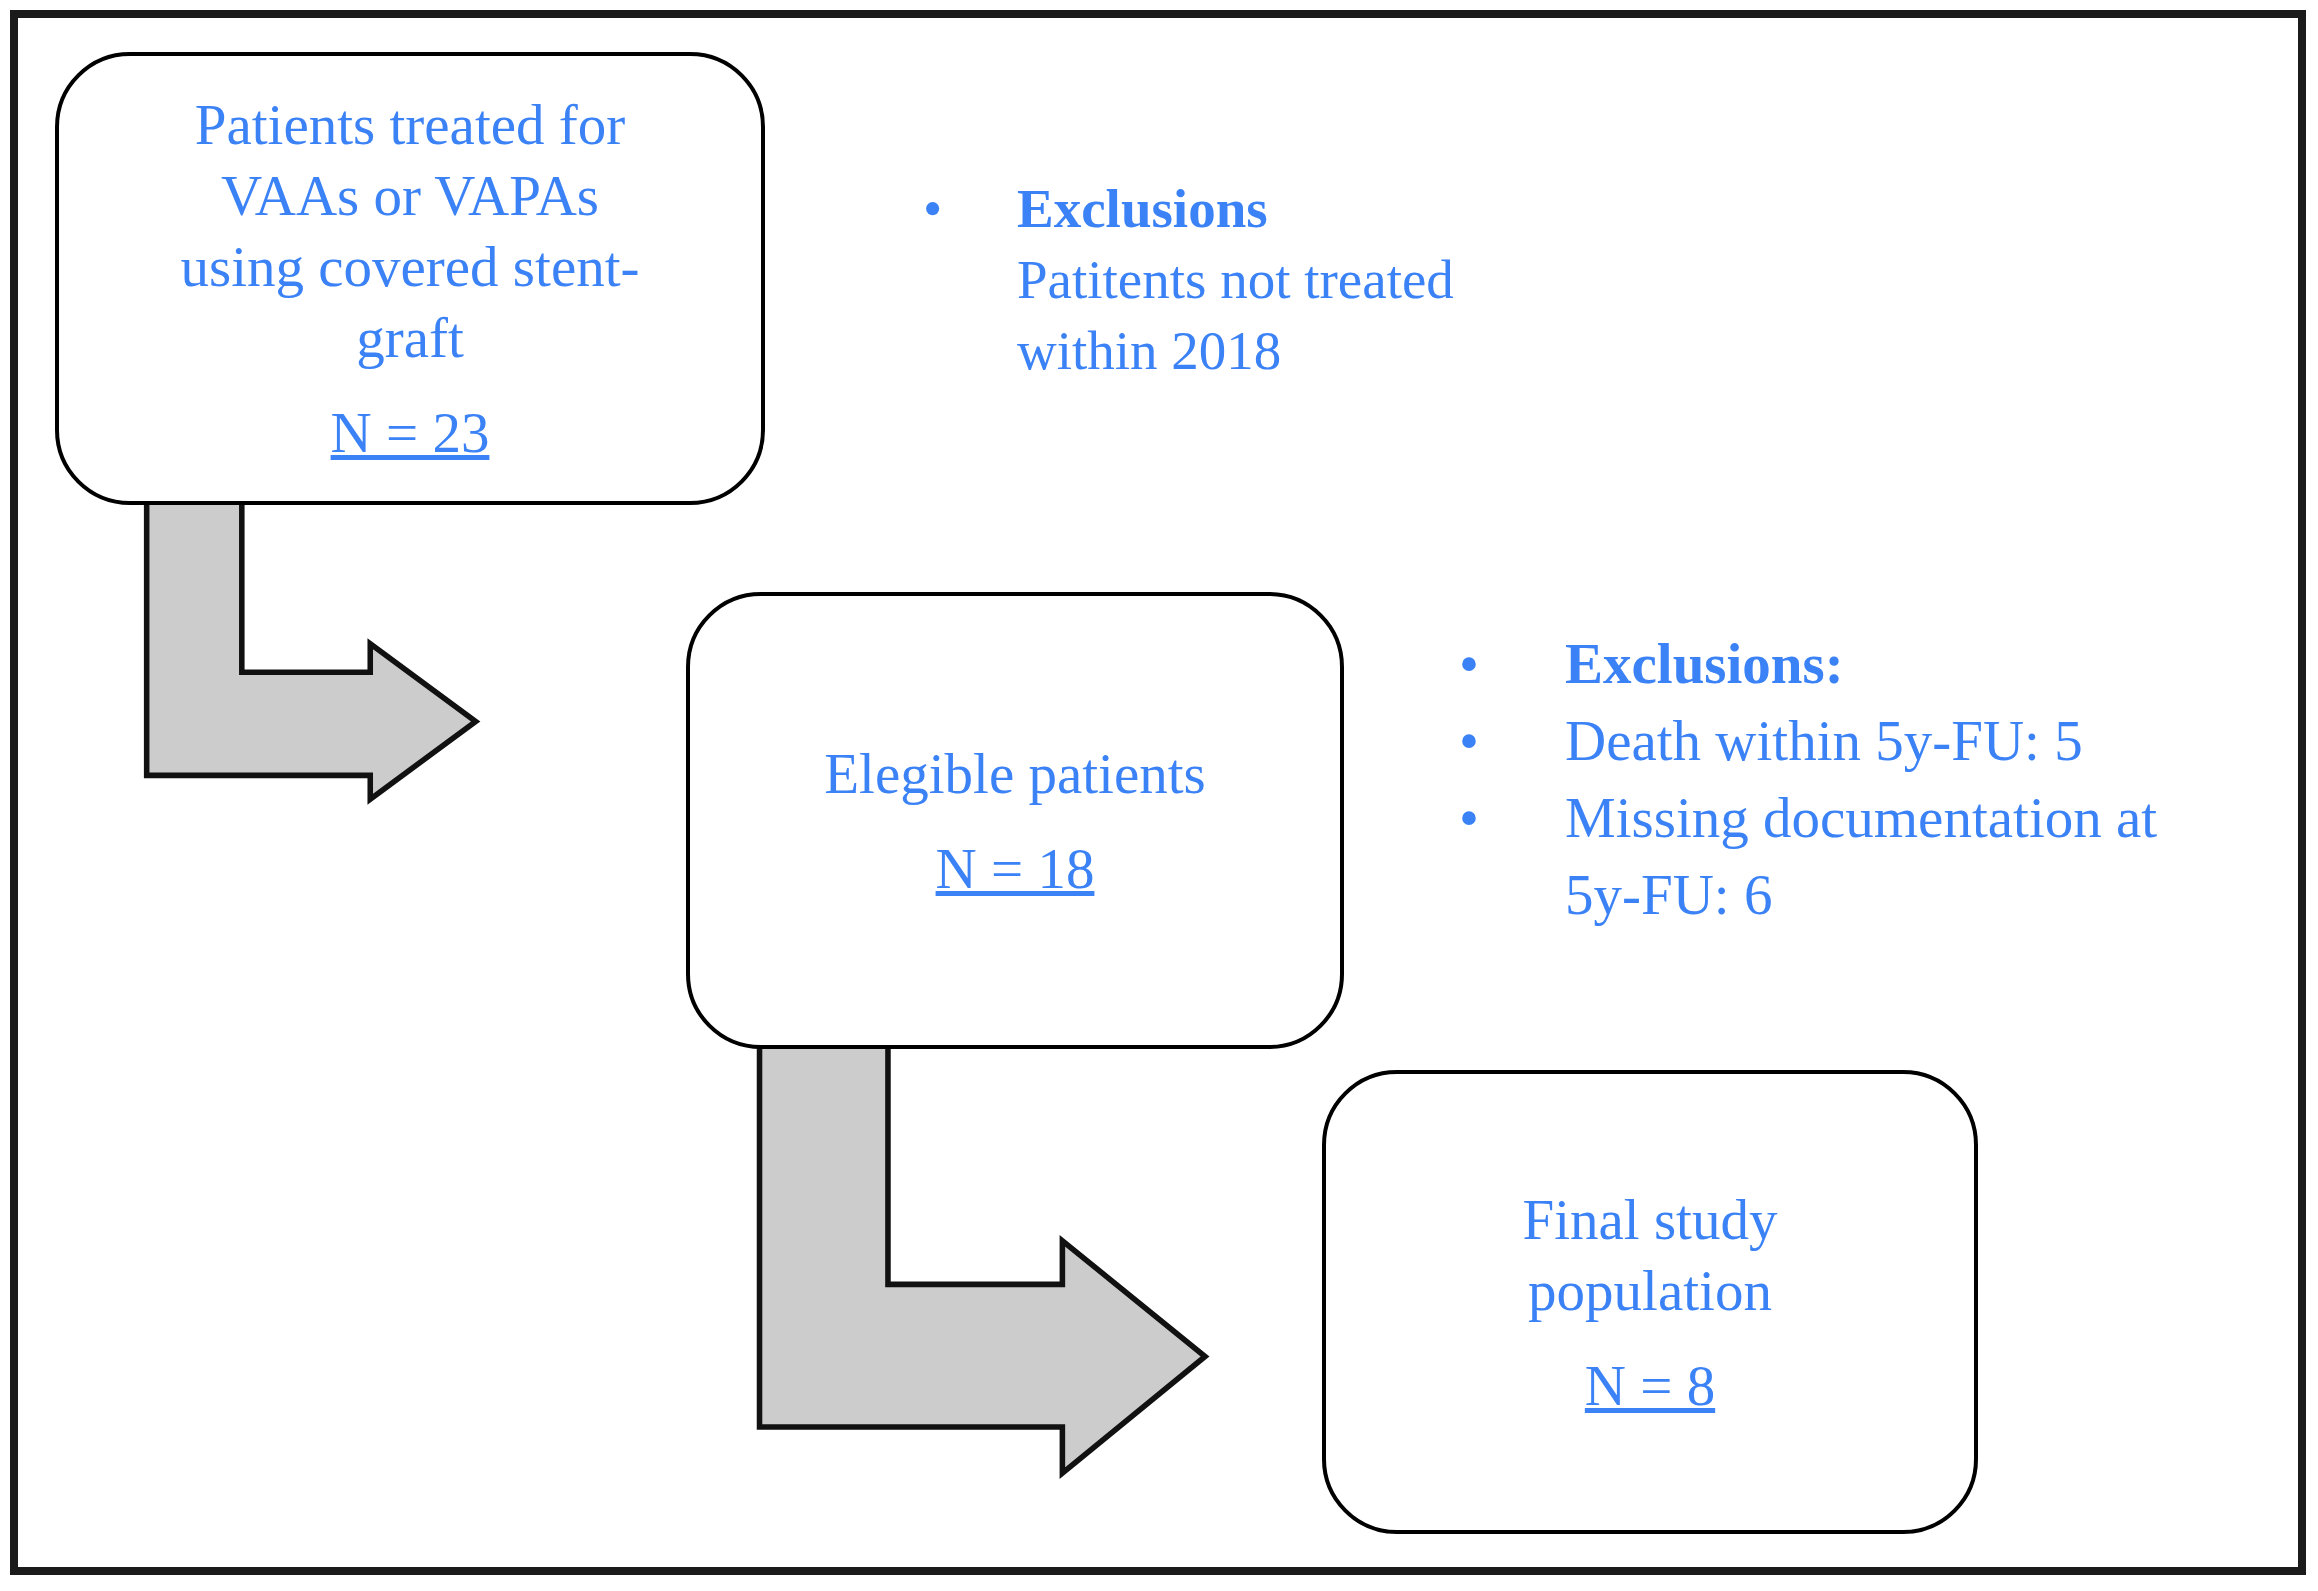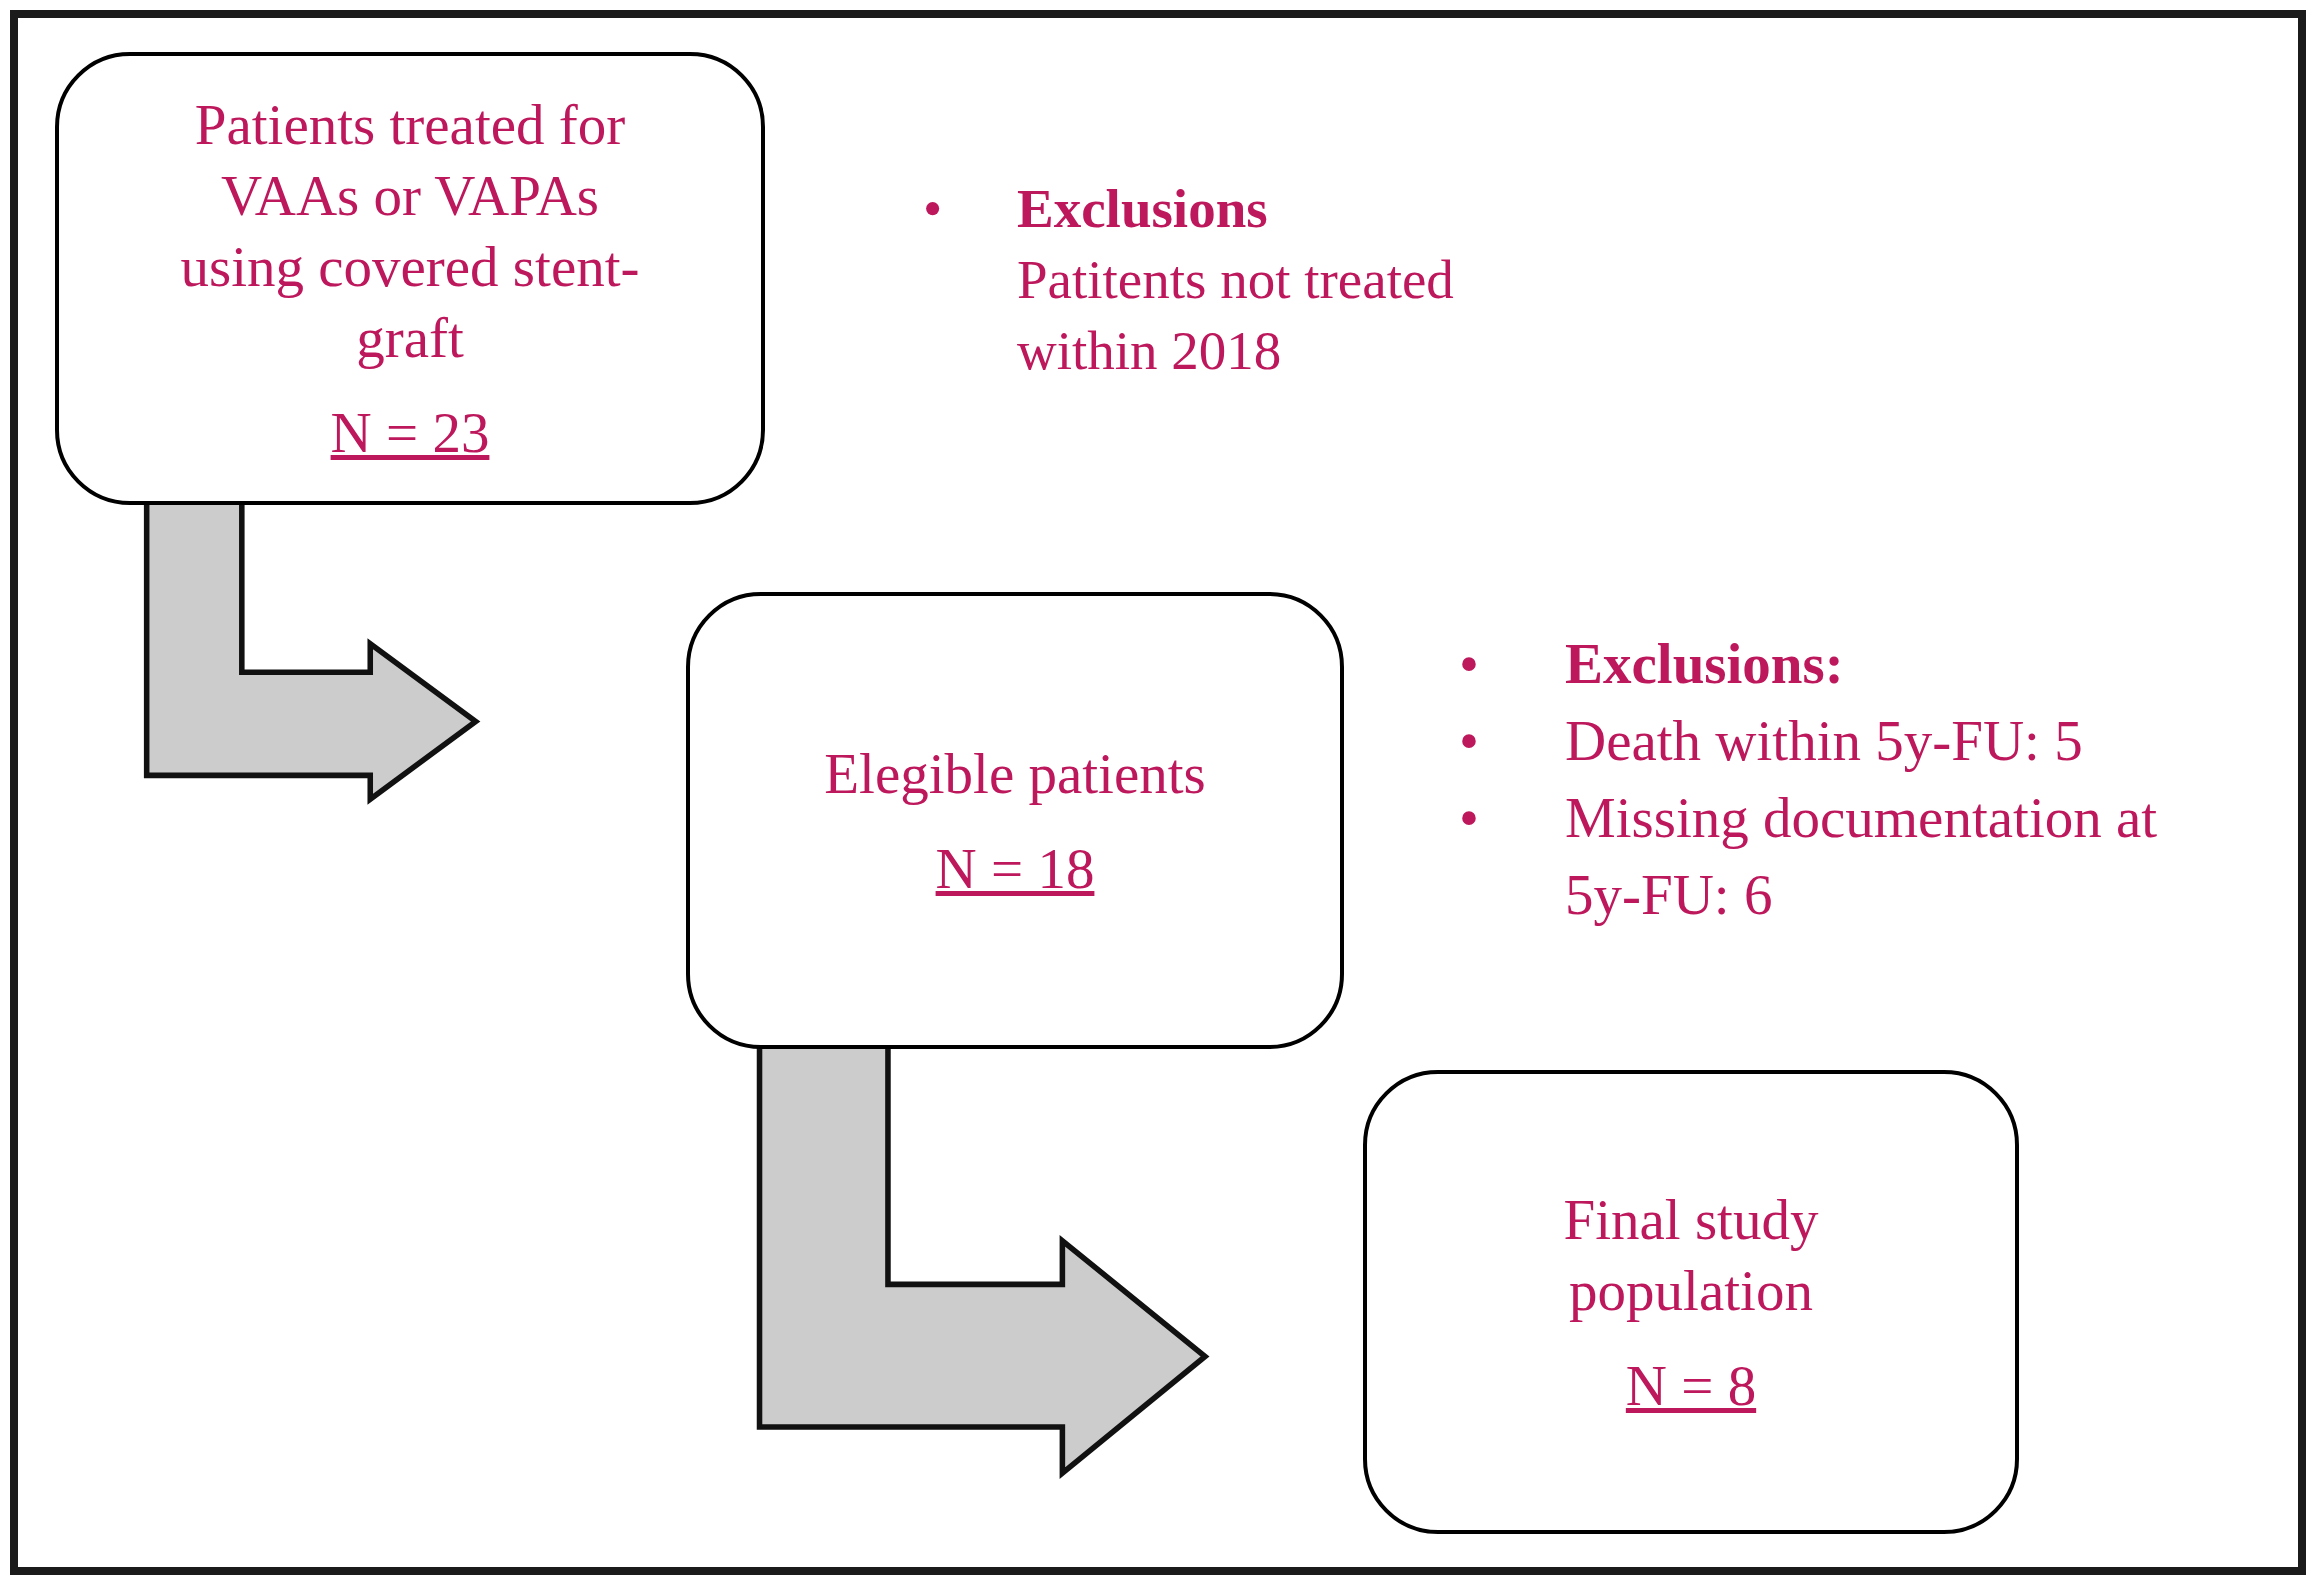--- a/index.html
+++ b/index.html
@@ -2,21 +2,21 @@
 <html style="font-size:12.7px"><head>
 <meta charset="utf-8">
 <style>
   html, body { margin: 0; padding: 0; background: #ffffff; }
   .canvas {
     position: relative;
     width: 2319px;
     height: 1592px;
     background: #ffffff;
     font-family: "Liberation Serif", "DejaVu Serif", serif;
-    color: #be185d;
+    color: #3b82f6;
     overflow: hidden;
   }
   .frame {
     position: absolute;
     left: 9.5px; top: 10.3px; right: 12.7px; bottom: 17.4px;
     border: 8.7px solid #1b1b1b;
     background: transparent;
   }
   .arrows {
     position: absolute;
@@ -33,21 +33,21 @@
     border: 4.8px solid #000000;
     border-radius: 75px;
     display: flex;
     flex-direction: column;
     align-items: center;
     justify-content: center;
     text-align: center;
   }
   .box1 { left: 55px;   top: 52px;   width: 702px; height: 445px; }
   .box2 { left: 686px;  top: 592px;  width: 650px; height: 449px; }
-  .box3 { left: 1363px; top: 1070px; width: 648px; height: 456px; }
+  .box3 { left: 1322px; top: 1070px; width: 648px; height: 456px; }
   .box-text  { font-size: 57px; line-height: 71px; }
   .box-text .line { display: block; }
   .box-count { font-size: 57px; line-height: 71px; margin-top: 24px; text-decoration: underline; }
   .note {
     position: absolute;
     font-size: 55px;
     line-height: 71px;
   }
   .note1 { left: 923px; top: 173px; }
   .note2 { left: 1459px; top: 625px; font-size: 57px; line-height: 77px; }

